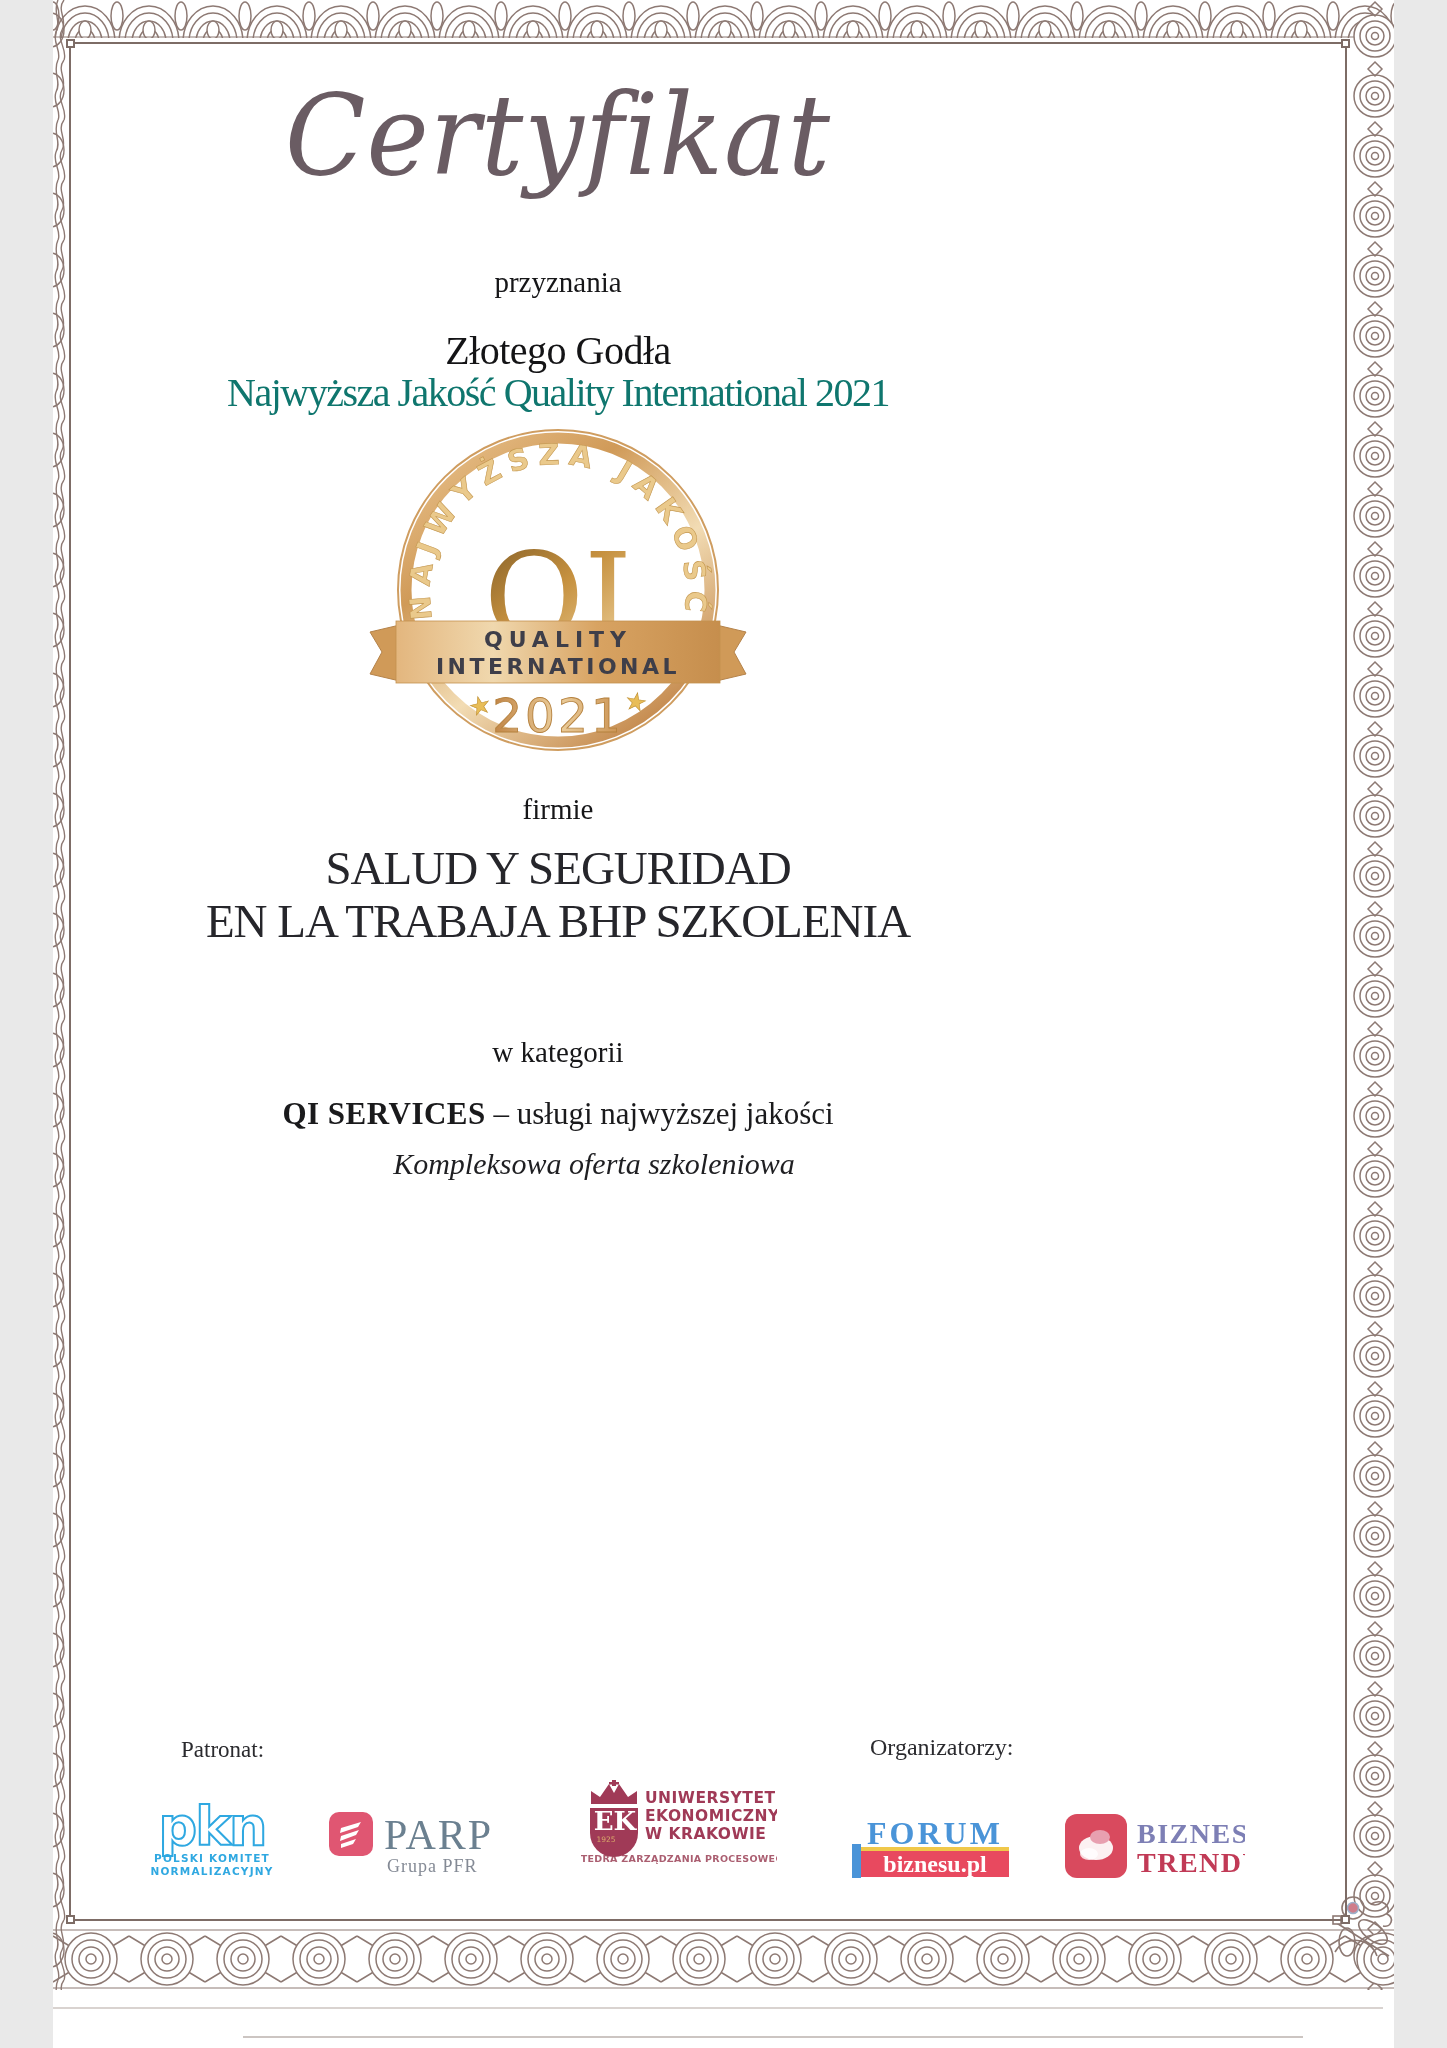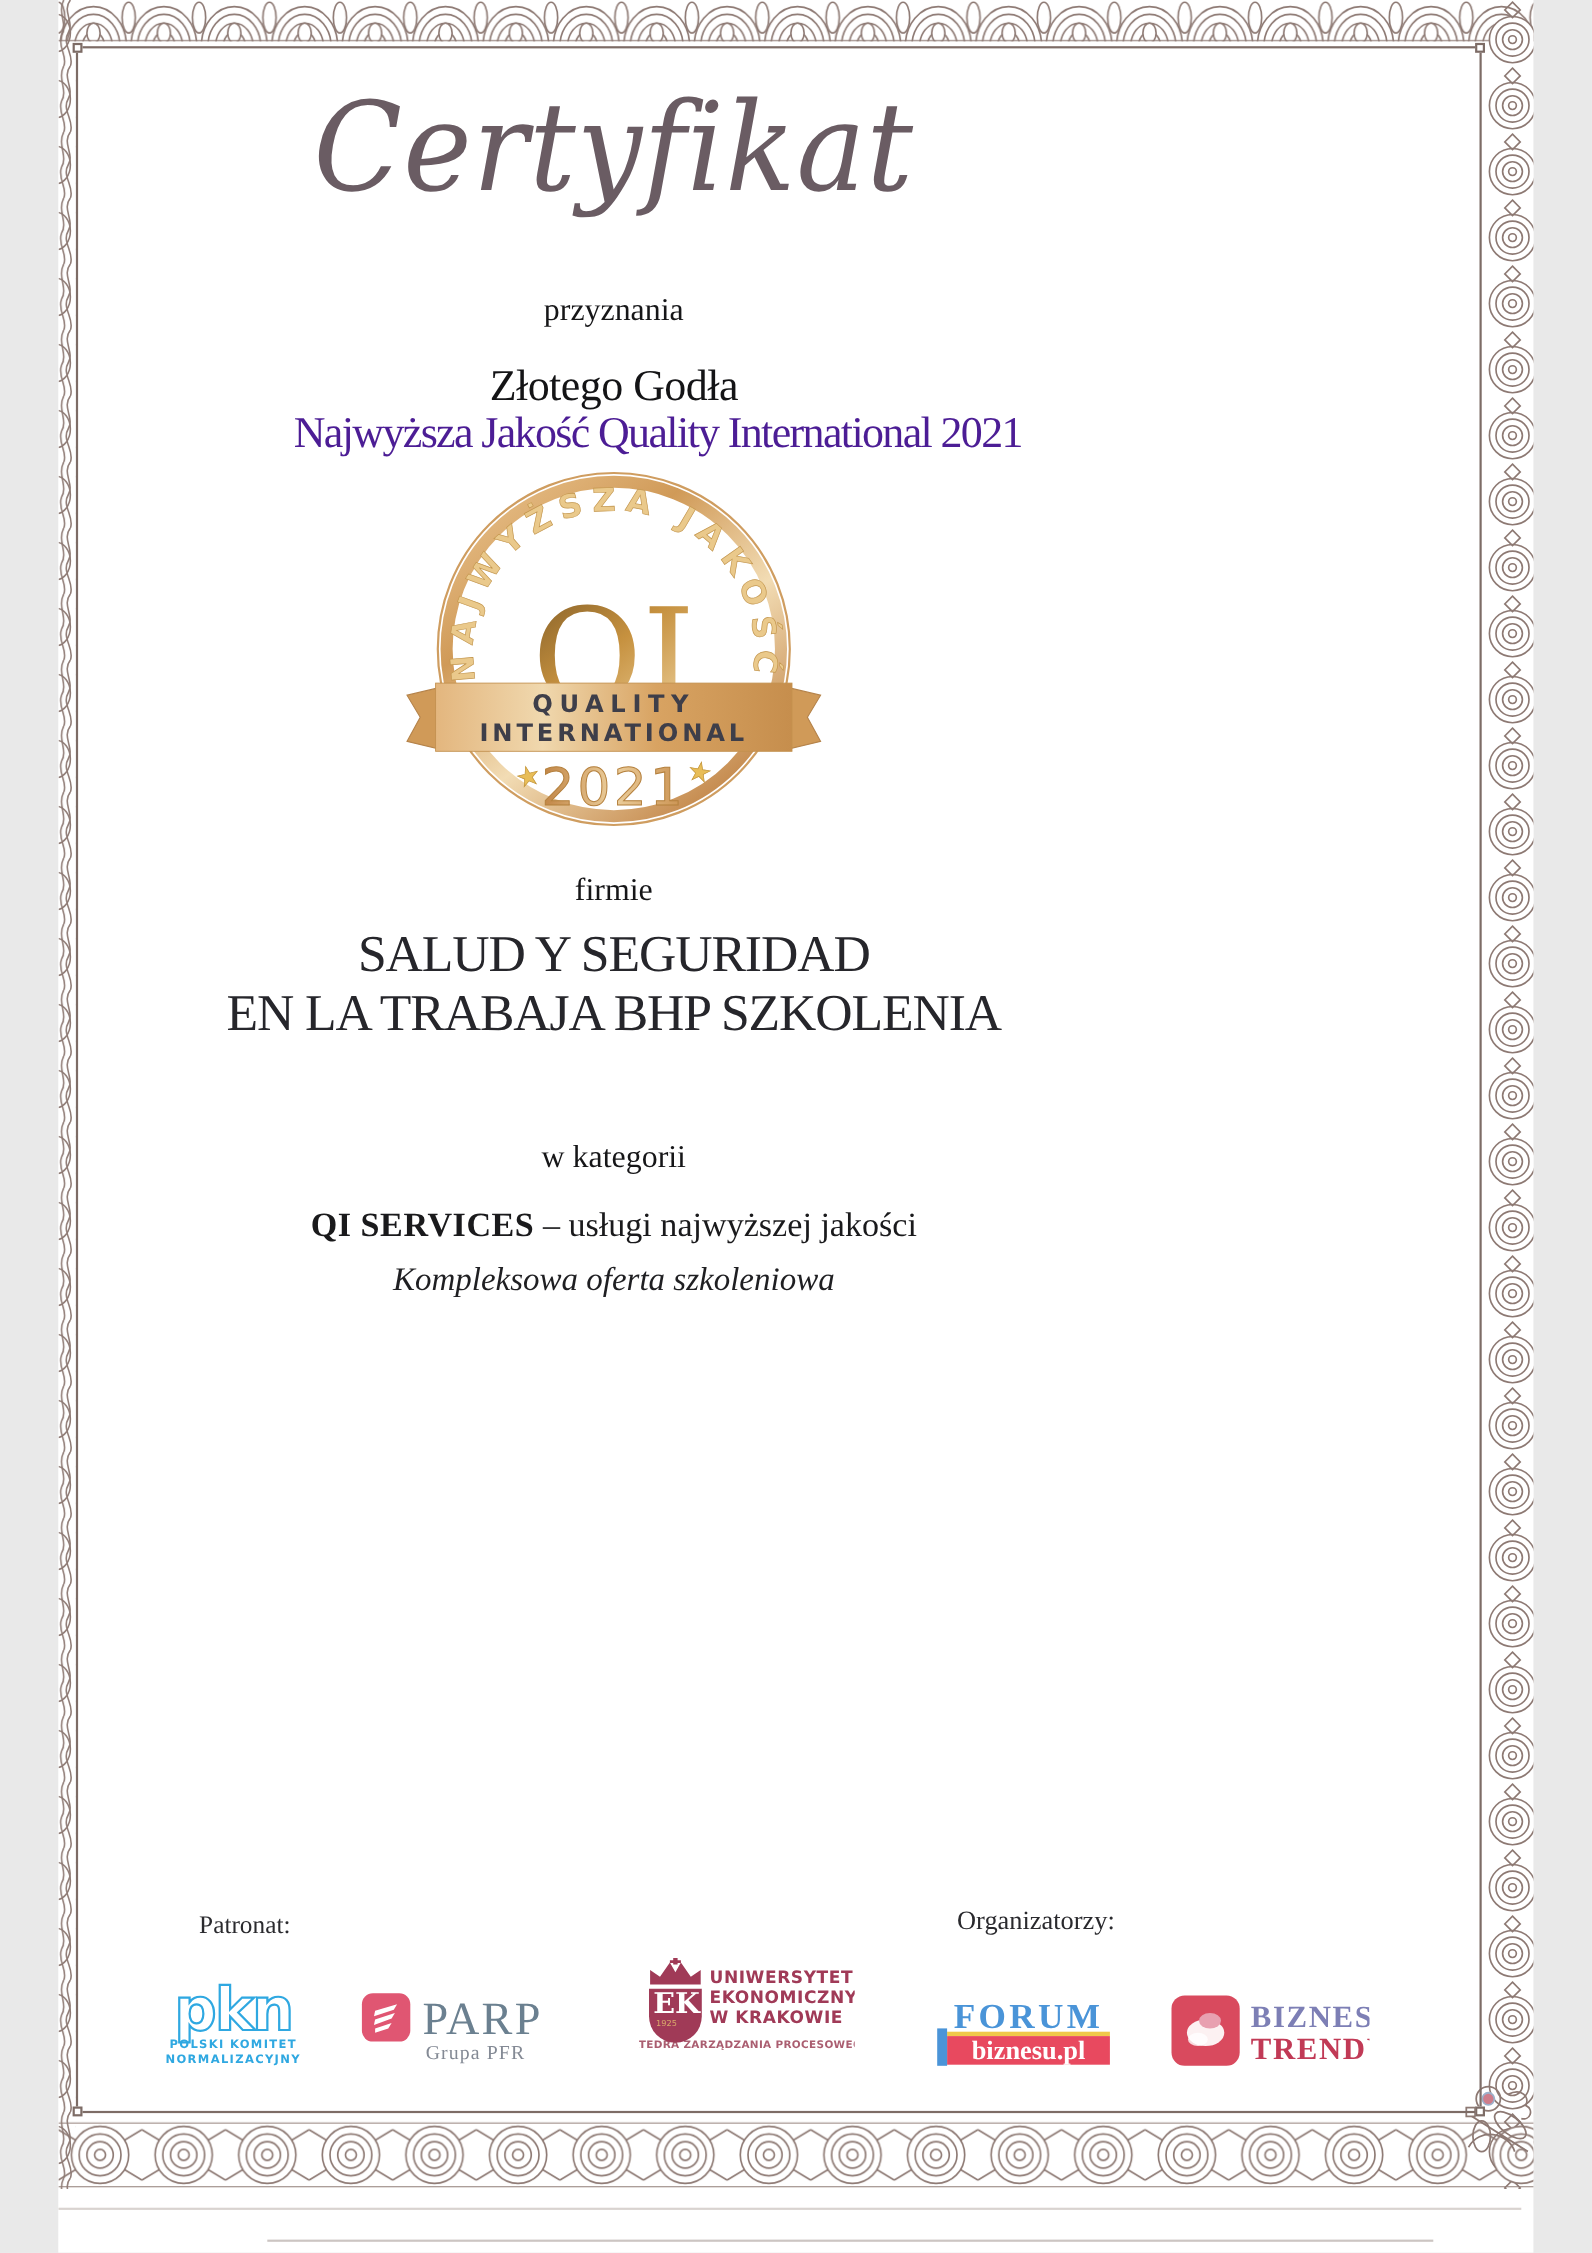--- a/index.html
+++ b/index.html
@@ -15,30 +15,30 @@
     top:70px; font-family:"DejaVu Serif", serif; font-style:italic;
     font-size:112px; color:#6a5c63; letter-spacing:1px;
     transform:scaleX(.94); transform-origin:50% 50%;
   }
   .intro { font-size:29px; color:#161618; }
   .t-przyznania { top:266px; }
   .t-firmie    { top:793px; }
   .t-kategorii { top:1036px; }
 
   .award1 { top:327px; font-size:40px; letter-spacing:-.5px; color:#141416; }
-  .award2 { top:369px; font-size:40px; letter-spacing:-1.5px; color:#4c1d95; white-space:nowrap;padding-left:40px; }
+  .award2 { top:369px; font-size:40px; letter-spacing:-1.5px; color:#0f766e; white-space:nowrap; }
 
   .company {
     top:842px; font-size:47px; font-weight:normal; line-height:53px;
     letter-spacing:-1px; color:#26262b;
   }
 
   .cat-line   { top:1096px; font-size:31px; color:#1a1a1c; }
   .cat-line b { letter-spacing:.5px;margin-top:12px; }
-  .cat-detail { top:1147px; font-size:30px; font-style:italic; color:#1f1f22; }
+  .cat-detail { top:1147px; font-size:30px; font-style:italic; color:#1f1f22;padding-left:36px; }
 
   .small-label { font-size:23px; color:#2a2a2e;margin-left:20px; }
 
   .frame-line {
     left:16px; top:42px; width:1278px; height:1879px;
     border:2px solid #7d6c66; box-sizing:border-box;
   }
   .frame-sq {
     position:absolute; width:9px; height:9px; background:#fff;
     border:2px solid #7d6c66; box-sizing:border-box;

